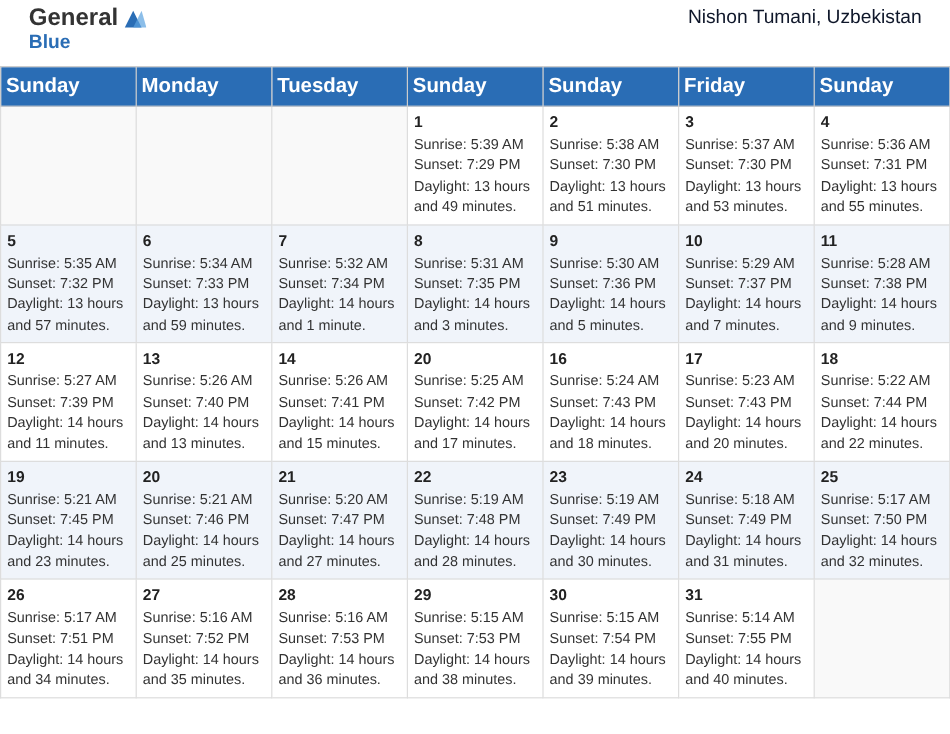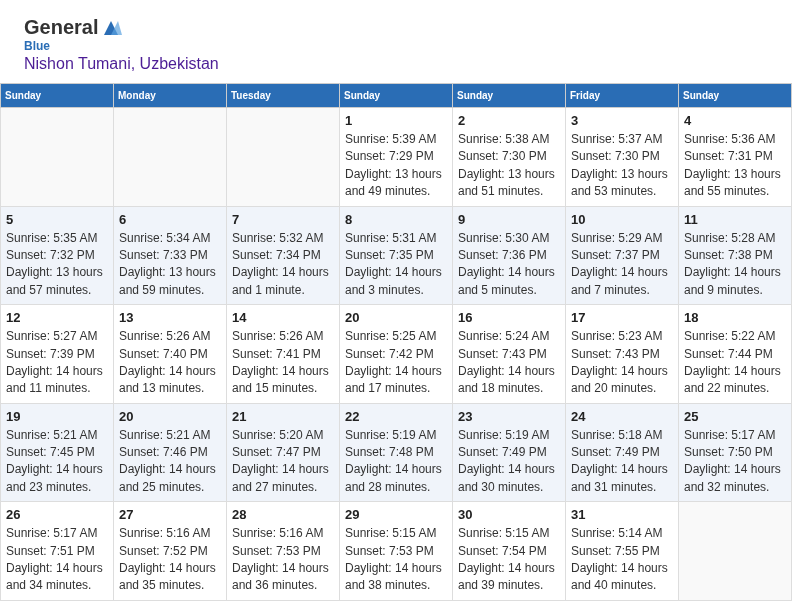--- a/index.html
+++ b/index.html
@@ -1,34 +1,34 @@
 <!DOCTYPE html>
 <html><head>
   <meta charset="utf-8">
   <style>
     * { box-sizing: border-box; margin: 0; padding: 0; }
     body { font-family: Arial, sans-serif; background: #fff; width: 792px; min-height: 612px; }
     
-    .header { display: flex; justify-content: space-between; align-items: flex-start; padding: 16px 24px 10px 24px; flex-direction: column; }
+    .header { display: flex; justify-content: space-between; align-items: flex-start; padding: 4px 24px 10px 24px; }
     
     .logo { display: flex; flex-direction: column; align-items: flex-start; }
     .logo-text { display: flex; align-items: center; }
     .logo-general { font-size: 20px; font-weight: bold; color: #333; }
-    .logo-blue { font-size: 12px; font-weight: bold; color: #2a6db5; }
+    .logo-blue { font-size: 16px; font-weight: bold; color: #2a6db5; }
     .logo-icon { width: 22px; height: 22px; margin-left: 2px; }
     
     .title-block { text-align: right; }
     .month-year { font-size: 36px; font-weight: bold; color: #333; }
-    .location { font-size: 16px; color: #4c1d95; margin-top: 2px; }
+    .location { font-size: 16px; color: #0f172a; margin-top: 2px; }
     
     .calendar { width: 100%; border-collapse: collapse; margin: 0 0 0 0; }
     .calendar th {
       background: #2a6db5;
       color: #fff;
-      font-size: 10px;
+      font-size: 17px;
       font-weight: bold;
       padding: 6px 4px;
       text-align: left;
       border: 1px solid #ccc;
     }
     .calendar td {
       vertical-align: top;
       border: 1px solid #ddd;
       padding: 5px 5px 5px 5px;
       width: 113px;

